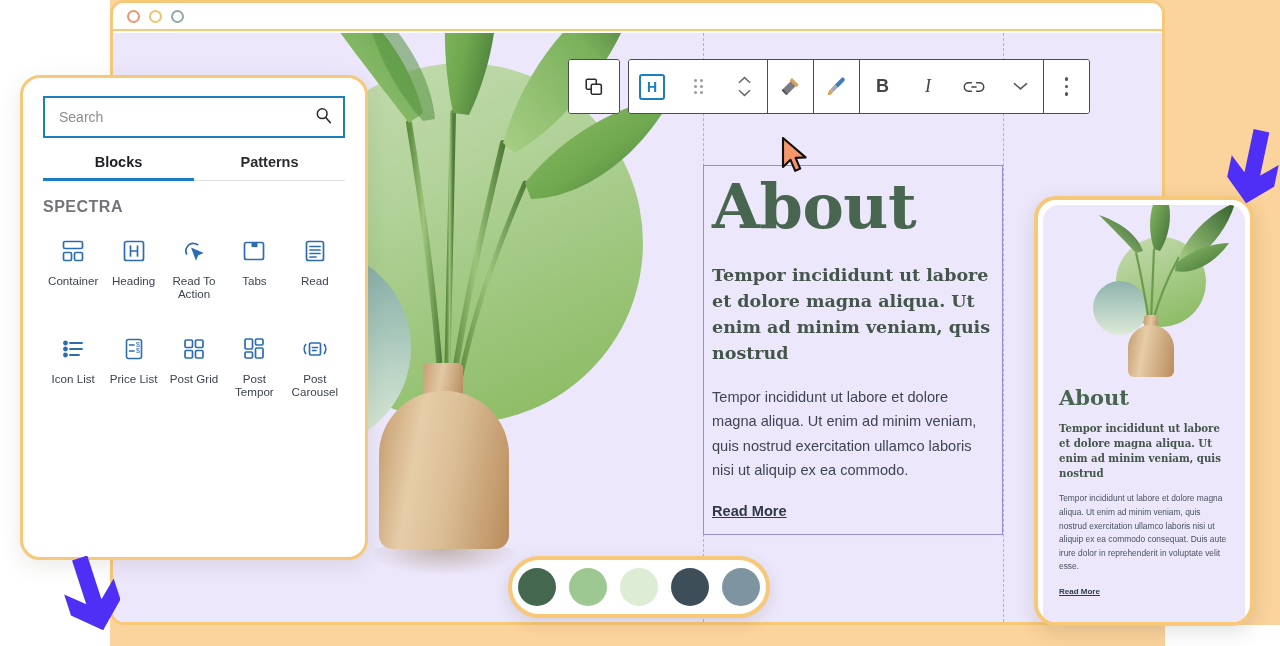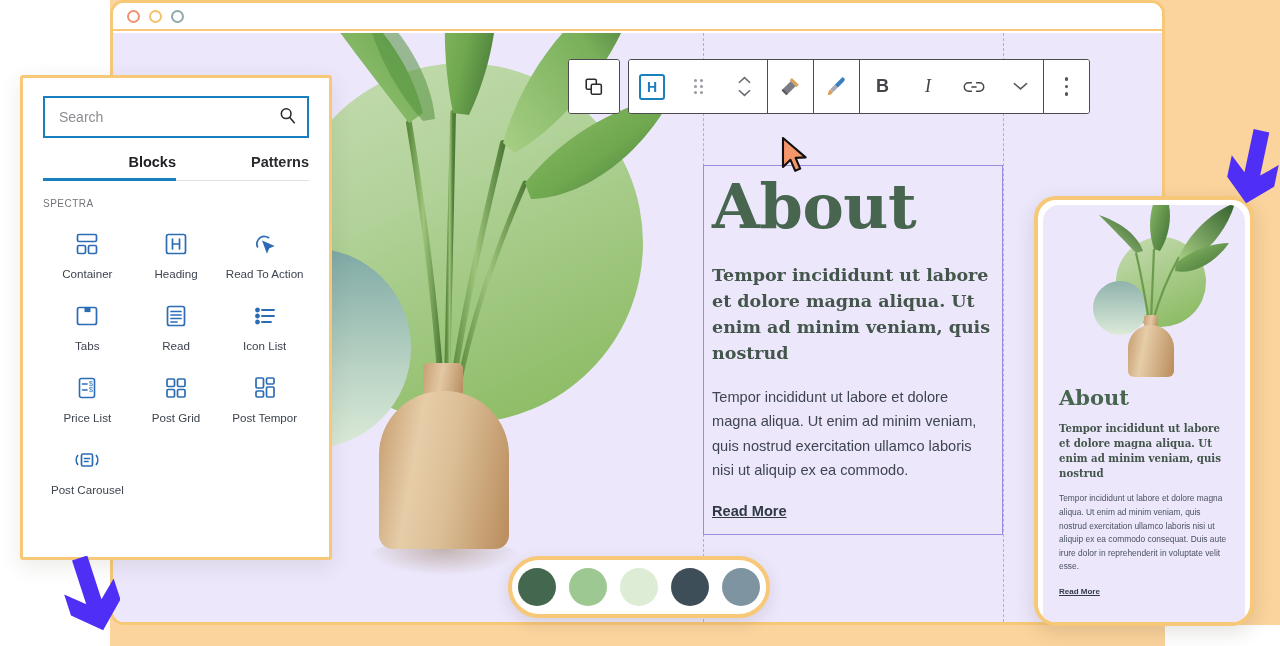--- a/index.html
+++ b/index.html
@@ -123,46 +123,47 @@
     font-size:14.6px; line-height:1.68; color:#3f4550;
     padding:18px 12px 0 8px;
   }
   #about-readmore {
     display:inline-block; margin:20px 0 0 8px;
     font-size:14.6px; font-weight:bold; color:#2f3a45; text-decoration:underline;
   }
 
   
   #inserter {
-    position:absolute; left:20px; top:75px; width:312px; height:485px;
-    background:#fff; border:3px solid #f7c877; border-radius:3px;
+    position:absolute; left:20px; top:75px; width:348px; height:485px;
+    background:#fff; border:3px solid #f7c877; border-radius:20px;
     z-index:40; overflow:hidden;
     box-shadow:0 6px 22px rgba(60,50,30,.10);
   }
   #inserter-inner { padding:18px 20px 0 20px; }
   #search-box {
     height:42px; border:2px solid #1a7fbf; display:flex; align-items:center;
     padding:0 10px 0 14px; background:#fff;
   }
   #search-input {
     flex:1; border:none; outline:none; font-size:14px; color:#3a3a40;
     font-family:"Liberation Sans",sans-serif; background:transparent;
   }
   #search-input::placeholder { color:#8c8c93; }
   #tabs { display:flex; margin-top:16px; position:relative; }
-  .tab { flex:1; text-align:right; font-size:14.5px; font-weight:bold; color:#2b2b30; padding-bottom:11px; }
+  .tab { flex:1; text-align:center; font-size:14.5px; font-weight:bold; color:#2b2b30; padding-bottom:11px; }
   .tab.active { color:#1d1d22; }
   #tabs-underline { position:absolute; left:0; bottom:0; height:3px; width:50%; background:#1a7fbf; }
   #tabs-baseline  { position:absolute; left:0; bottom:0; height:1px; width:100%; background:#e0e0e4; }
   #section-label {
-    font-size:10px; letter-spacing:.5px; color:#73737c;
+    font-size:16px; letter-spacing:.5px; color:#73737c;
     margin-top:17px;
+    font-weight:bold;
   }
   #block-grid {
-    display:grid; grid-template-columns:repeat(3,1fr); row-gap:11px;
+    display:grid; grid-template-columns:repeat(5,1fr); row-gap:24px;
     margin-top:14px;
   }
   .block-cell {
     display:flex; flex-direction:column; align-items:center; gap:10px;
     padding:8px 0 4px 0;
   }
   .block-cell .bi { width:26px; height:26px; color:#2b6cb5; }
   .block-cell .bl { font-size:11.6px; color:#3d4450; text-align:center; }
 
   

